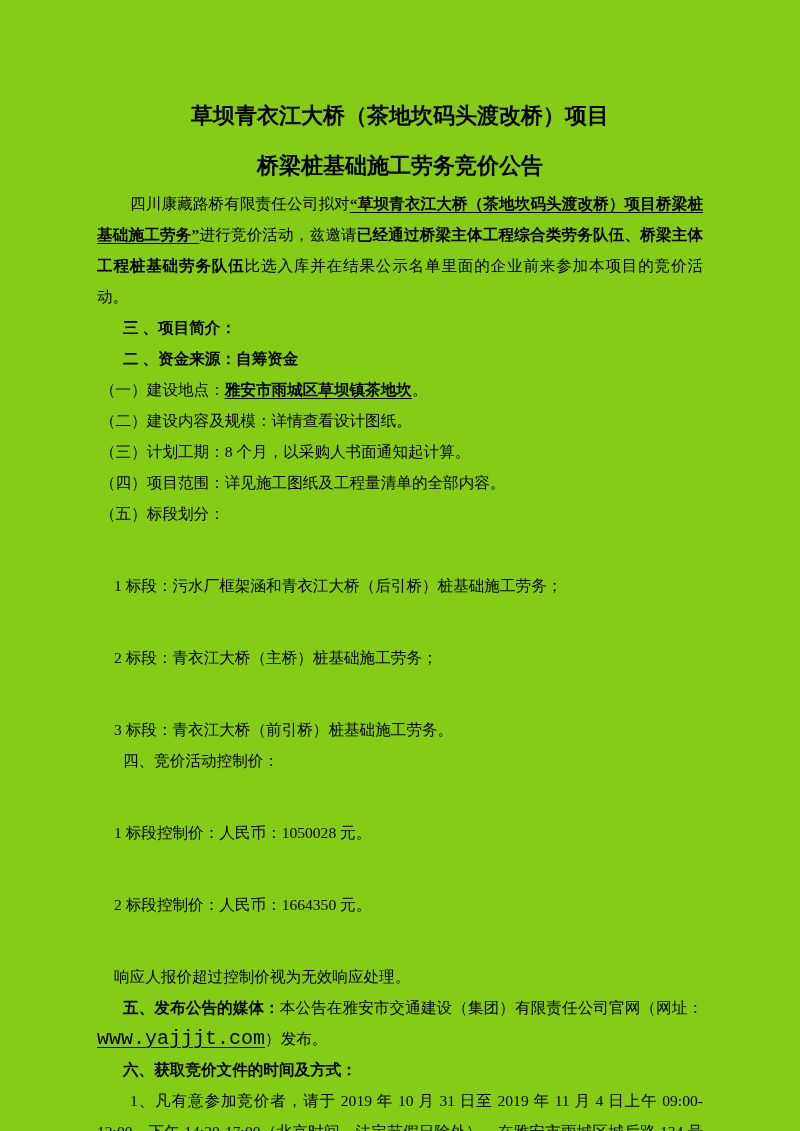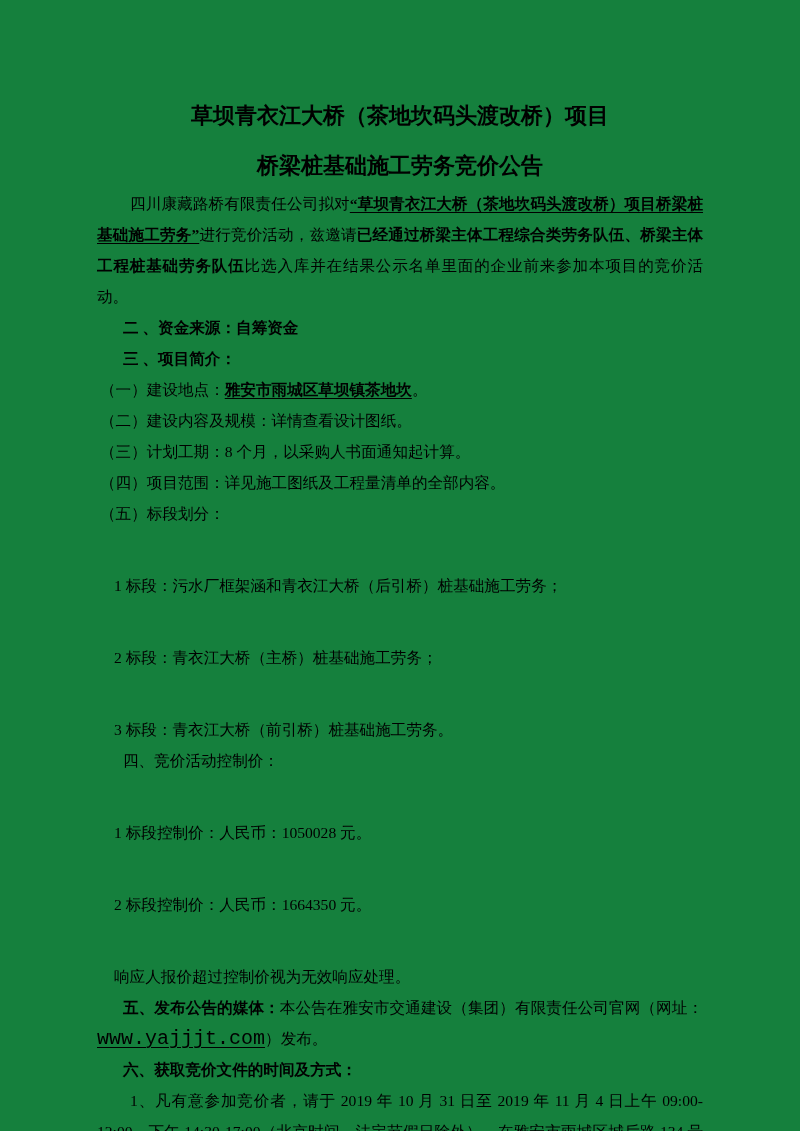--- a/index.html
+++ b/index.html
@@ -2,21 +2,21 @@
 <html><head>
 <meta charset="utf-8">
 <style>
   * { margin: 0; padding: 0; box-sizing: border-box; }
   html, body { background: #ffffff; }
   .page {
     position: relative;
     width: 800px;
     height: 1131px;
     margin: 0 auto;
-    background: #15803d;
+    background: #84cc16;
     color: #000000;
     font-family: "Liberation Serif", "DejaVu Serif", serif;
     padding: 101px 97px 0 97px;
     overflow: hidden;
   }
   .doc-title {
     text-align: center;
     font-weight: bold;
     font-size: 22px;
     line-height: 30px;
@@ -41,23 +41,23 @@
 
 <div class="page">
 
   <div class="doc-title first">草坝青衣江大桥（茶地坎码头渡改桥）项目</div>
 
   <div class="doc-title second">桥梁桩基础施工劳务竞价公告</div>
 
   <p class="line para-indent"><span>四川康藏路桥有限责任公司拟对</span><span class="b u">“草坝青衣江大桥（茶地坎码头渡改桥）项目桥梁桩基础施工劳务”</span><span>进行竞价活动，兹邀请</span><span class="b">已经通过桥梁主体工程综合类劳务队伍、桥梁主体工程桩基础劳务队伍</span><span>比选入库并在结果公示名单里面的企业前来参加本项目的竞价活动。</span></p>
 
 
+  <p class="line head-indent b">三 、项目简介：</p>
+
   <p class="line head-indent b">二 、资金来源：自筹资金</p>
-
-  <p class="line head-indent b">三 、项目简介：</p>
 
   <p class="line sub-indent"><span>（一）建设地点：</span><span class="b u">雅安市雨城区草坝镇茶地坎</span><span>。</span></p>
 
   <p class="line sub-indent">（二）建设内容及规模：详情查看设计图纸。</p>
 
   <p class="line sub-indent">（三）计划工期：8 个月，以采购人书面通知起计算。</p>
 
   <p class="line sub-indent">（四）项目范围：详见施工图纸及工程量清单的全部内容。</p>
 
   <p class="line sub-indent">（五）标段划分：</p>

